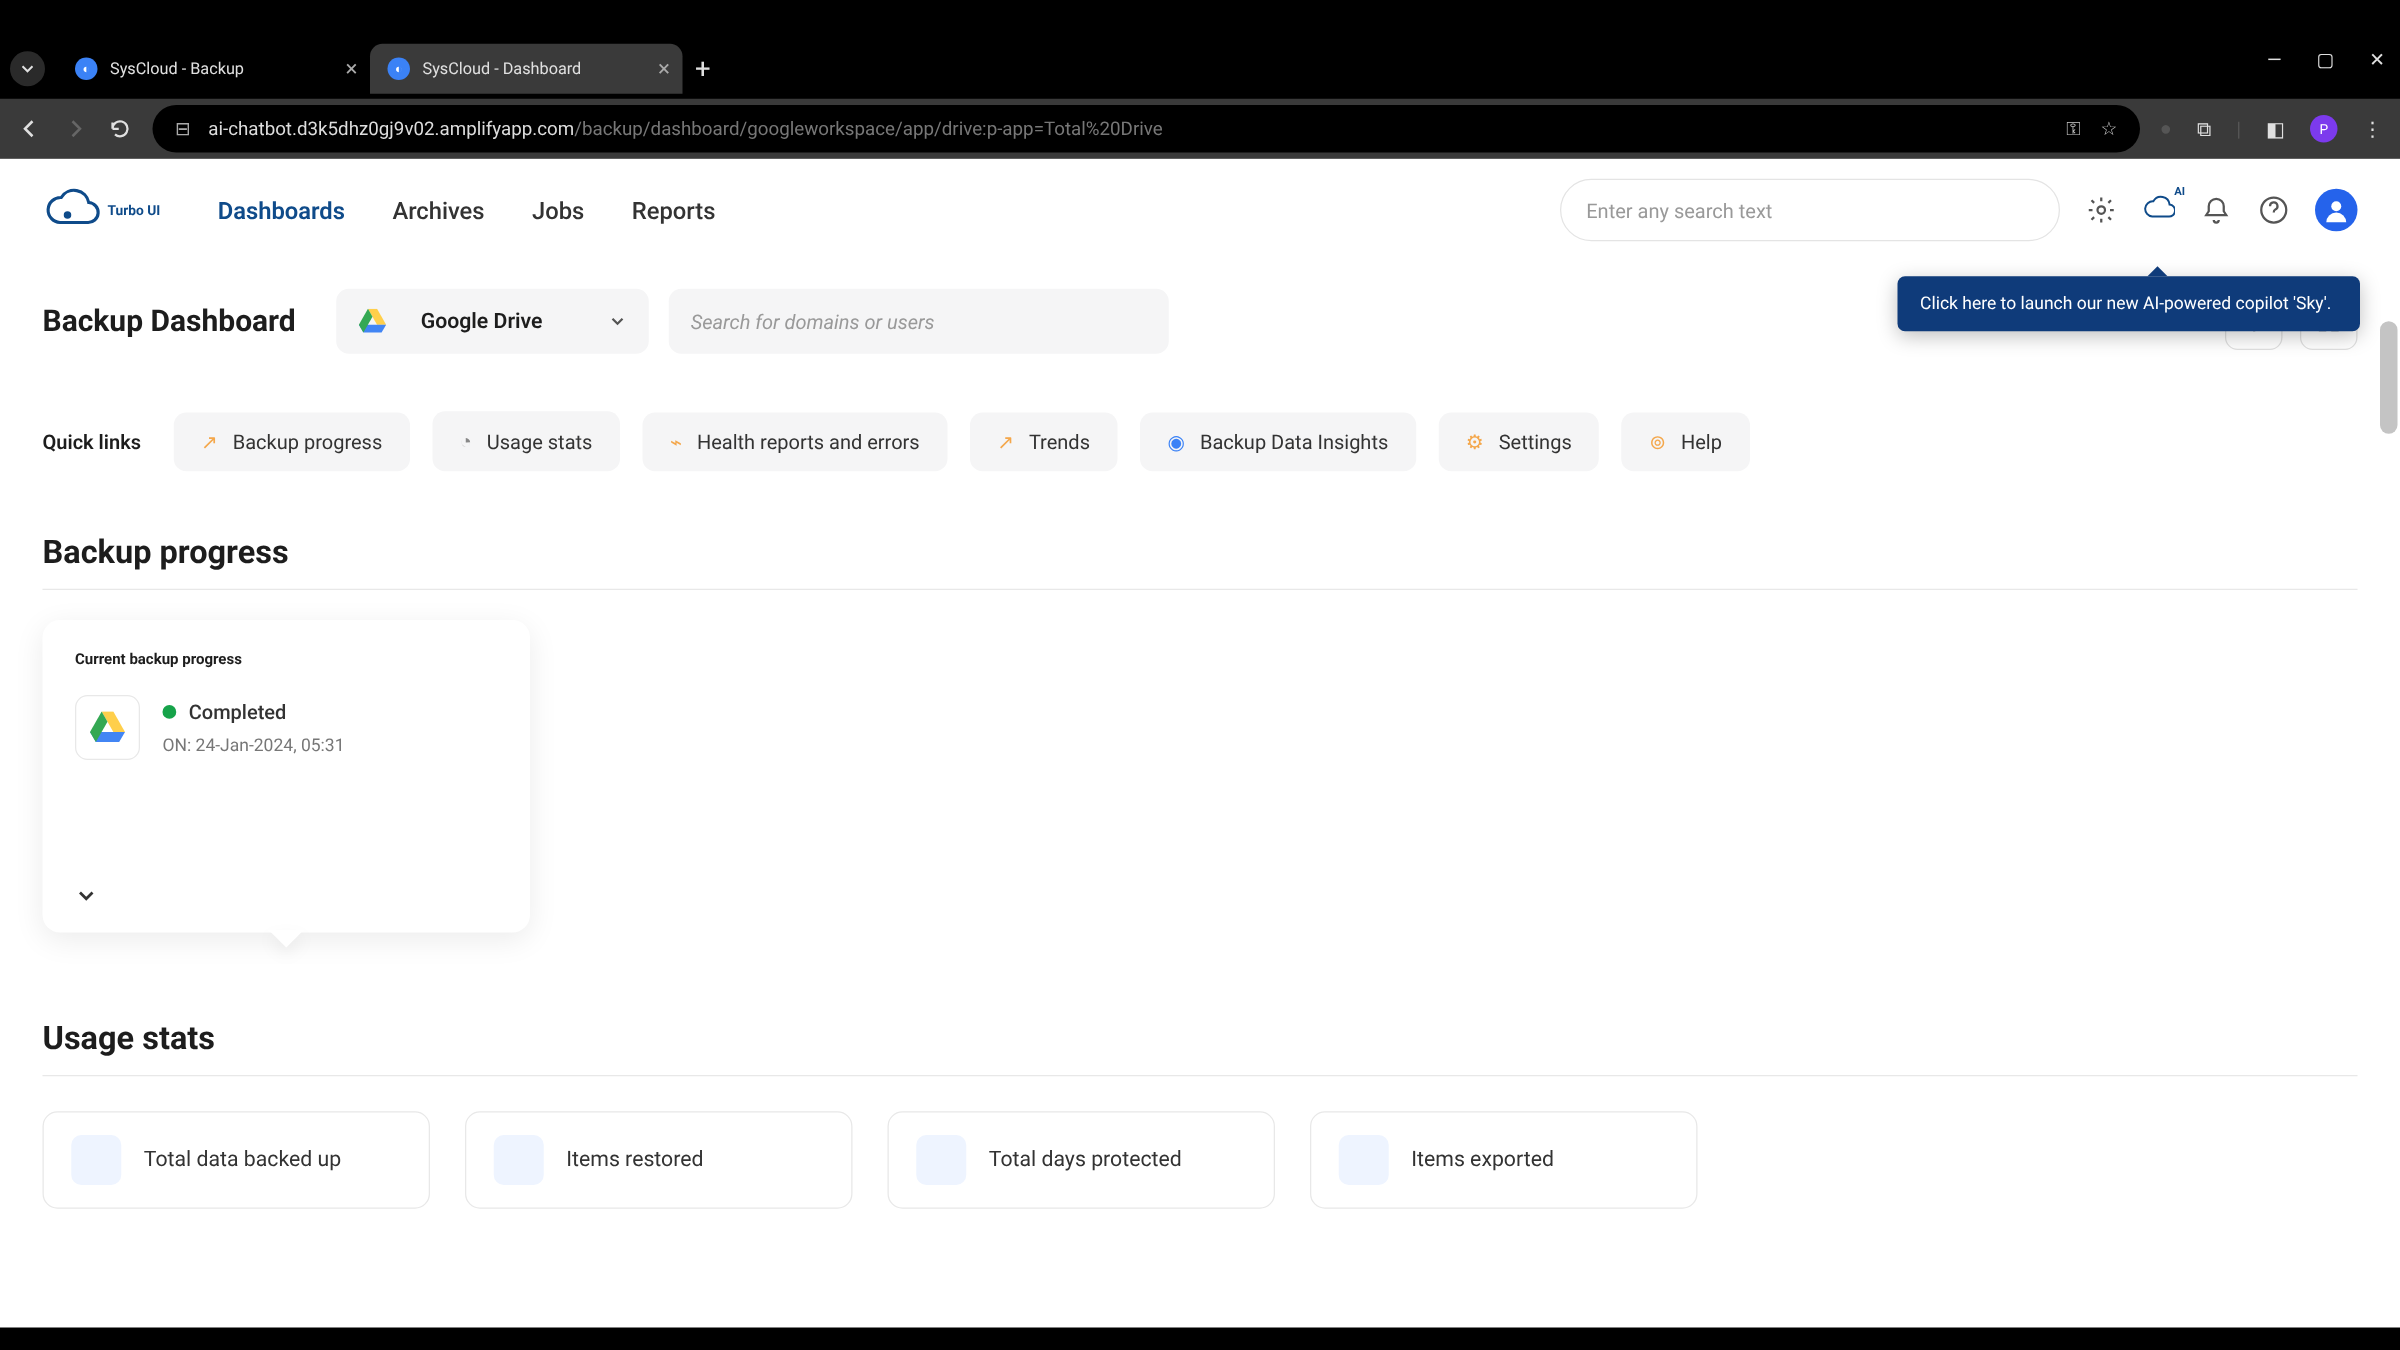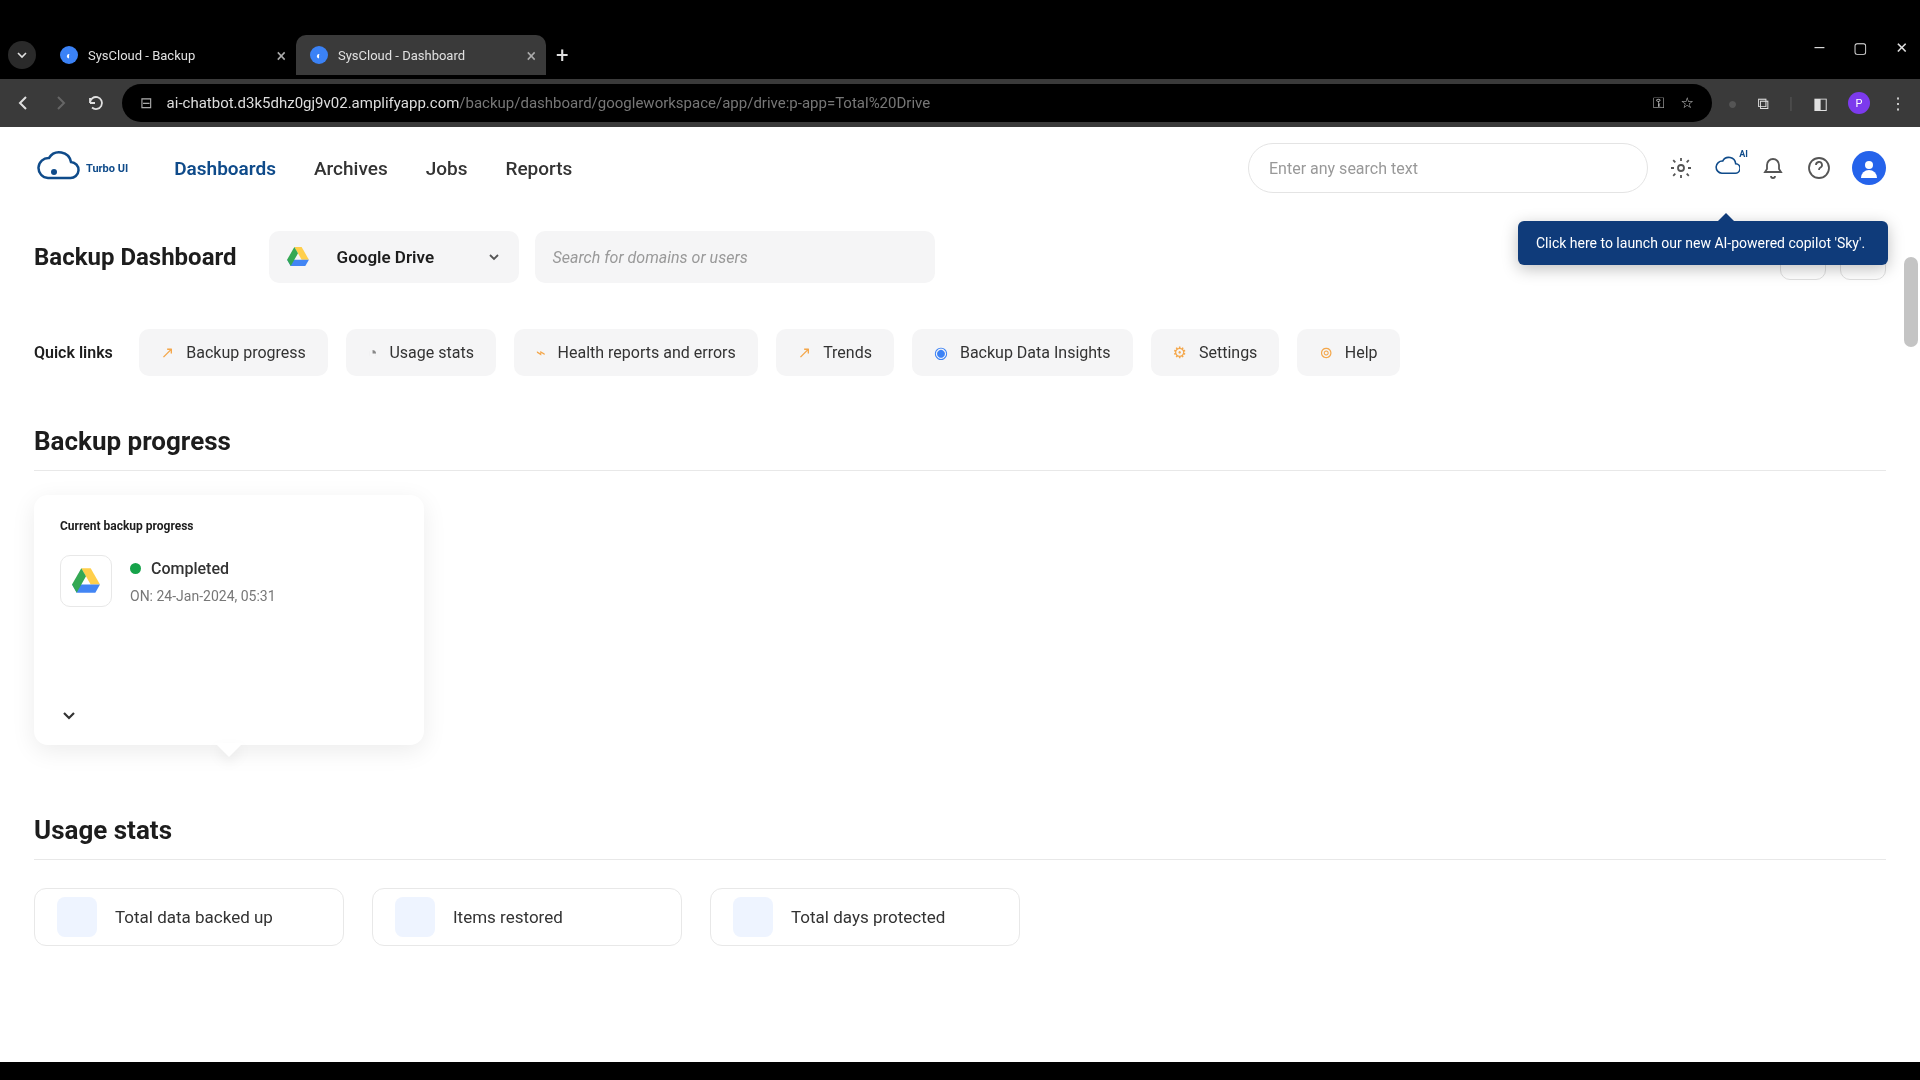--- a/index.html
+++ b/index.html
@@ -75,21 +75,21 @@
 .status-row { display: flex; align-items: center; gap: 18px; }
 .app-icon-box { width: 52px; height: 52px; border: 1px solid #e8e8e8; border-radius: 10px; display: flex; align-items: center; justify-content: center; }
 .status-texts { display: flex; flex-direction: column; gap: 10px; }
 .status-line { display: flex; align-items: center; gap: 10px; font-size: 16px; color: #333; font-weight: 500; }
 .dot { width: 11px; height: 11px; border-radius: 50%; background: #16a34a; }
 .status-date { font-size: 14px; color: #777; }
 .card-expand { text-align: center; margin-top: 100px; color: #444; cursor: pointer; }
 .card::after { content: ''; position: absolute; bottom: -12px; left: 50%; transform: translateX(-50%); border: 14px solid transparent; border-bottom: none; border-top-color: #fff; filter: drop-shadow(0 6px 6px rgba(0,0,0,.06)); }
 
 .stats-row { display: flex; gap: 28px; margin-top: 28px; }
-.stat-card { width: 310px; height: 58px; border: 1px solid #e8e8e8; border-radius: 12px; display: flex; align-items: center; padding: 0 22px; gap: 18px; overflow: hidden; }
+.stat-card { width: 310px; height: 78px; border: 1px solid #e8e8e8; border-radius: 12px; display: flex; align-items: center; padding: 0 22px; gap: 18px; overflow: hidden; }
 .stat-card .seg { width: 40px; height: 40px; background: #eef4ff; border-radius: 8px; }
 .stat-card .t { font-size: 17px; color: #333; }
 
 .footer-bar { background: #000; height: 16px; position: absolute; bottom: 0; left: 0; right: 0; }
 .scroll-v { position: absolute; right: 2px; top: 130px; width: 14px; height: 90px; background: #c4c4c4; border-radius: 8px; }
 
 svg { display: block; }
 </style>
 </head>
 <body>
@@ -304,20 +304,24 @@
           <span class="t">Total data backed up</span>
         </div>
       <div class="stat-card">
           <div class="seg"></div>
           <span class="t">Items restored</span>
         </div>
       <div class="stat-card">
           <div class="seg"></div>
           <span class="t">Total days protected</span>
         </div>
+      <div class="stat-card">
+          <div class="seg"></div>
+          <span class="t">Items exported</span>
+        </div>
     </div>
 
   </div>
 
   <div class="tooltip">Click here to launch our new AI-powered copilot 'Sky'.</div>
   <div class="scroll-v"></div>
 </div>
 
 <div class="footer-bar"></div>
 

